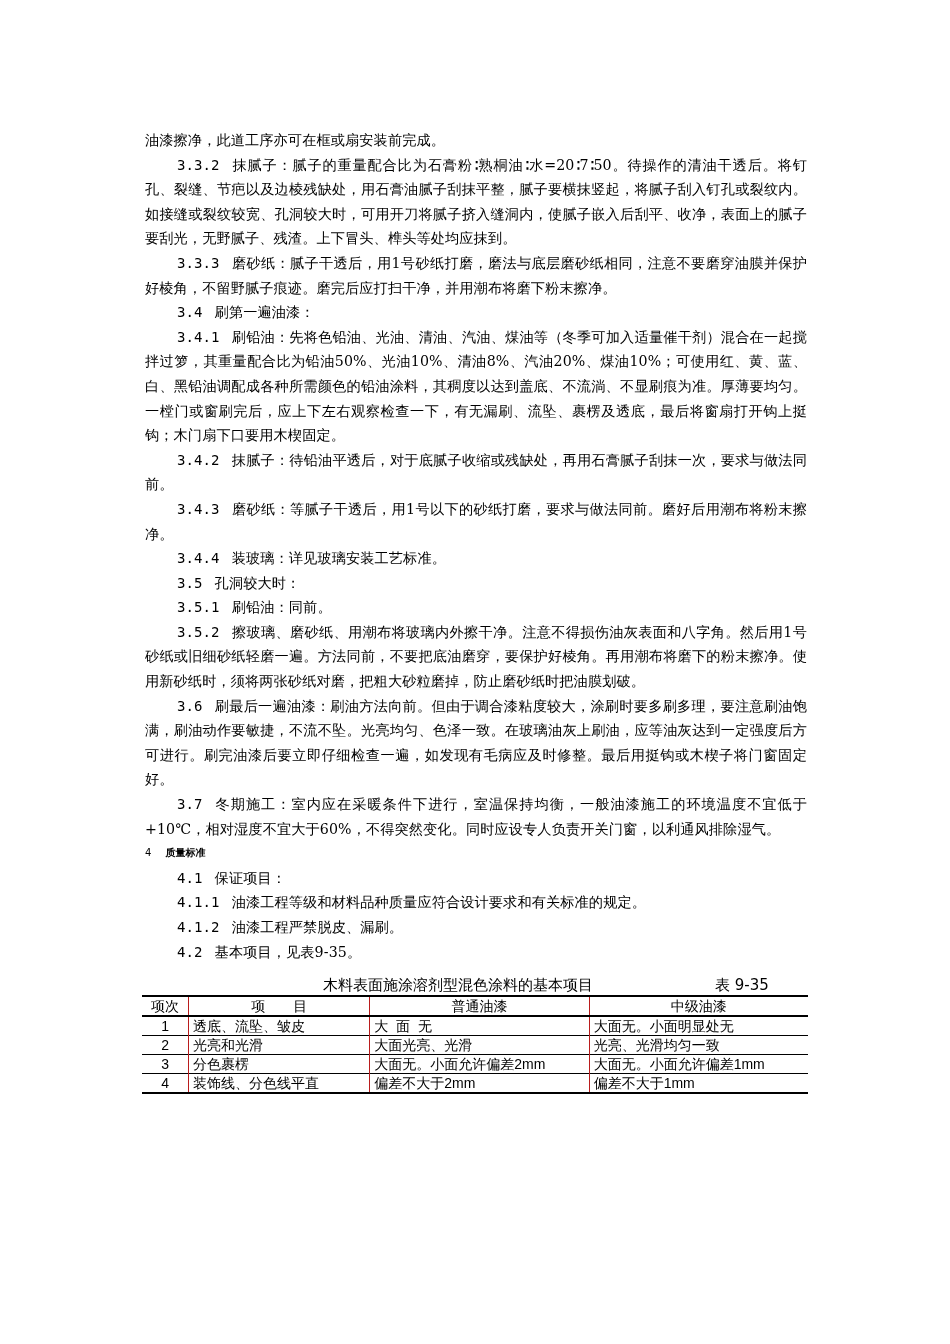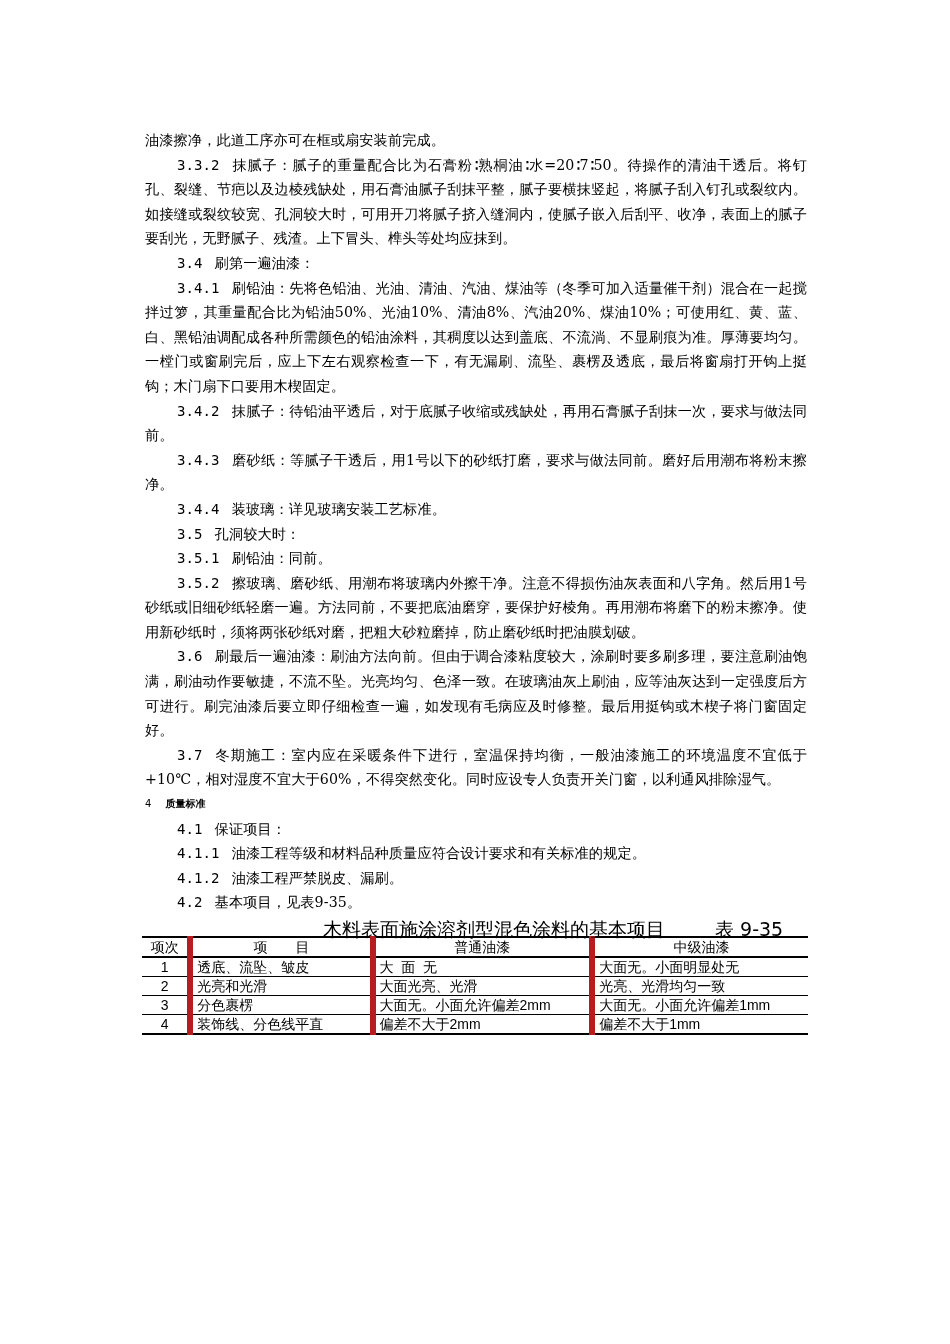--- a/index.html
+++ b/index.html
@@ -4,43 +4,44 @@
 <style>
   html, body { margin: 0; padding: 0; background: #ffffff; }
   body { width: 950px; height: 1344px; position: relative; overflow: hidden;
          font-family: "DejaVu Serif", "Liberation Serif", serif; color: #000; }
   .page { position: absolute; left: 145px; top: 128px; width: 662px; }
   .p { font-size: 14.2px; line-height: 24.6px; margin: 0; text-align: justify; letter-spacing: 0.1px; }
   .ind { text-indent: 32px; }
   .num { font-family: "DejaVu Sans Mono", "Liberation Mono", monospace; font-size: 14px; margin-right: 12px; }
   .h4 { font-family: "DejaVu Sans", "Liberation Sans", sans-serif; font-weight: bold; font-size: 10px; line-height: 24.6px; margin: 0; }
   .h4 .n { font-weight: normal; margin-right: 14px; }
-  .tbl-cap { position: relative; height: 19px; margin-top: 2px; font-family: "DejaVu Sans", "Liberation Sans", sans-serif; font-size: 19px; text-align: center; }
+  .tbl-cap { position: relative; height: 19px; margin-top: 12px; font-family: "DejaVu Sans", "Liberation Sans", sans-serif; font-size: 15px; text-align: center; }
   .tbl-cap .t { position: absolute; left: 178px; top: 0; font-weight: 500; }
   .tbl-cap .r { position: absolute; left: 570px; top: 0; }
   table { border-collapse: collapse; width: 666px; margin-left: -3px; font-family: Liberation Sans, sans-serif; font-size: 14px; }
-  th, td { padding: 0 4px; height: 18px; line-height: 18px; border-left: 6px solid #b91c1c; }
+  th, td { padding: 0 4px; height: 18px; line-height: 18px; border-left: 1px solid #b91c1c; }
   th:first-child, td:first-child { border-left: none; }
   thead tr { border-top: 2px solid #000; border-bottom: 2px solid #000; }
   th { font-weight: normal; text-align: center; }
   tbody tr { border-bottom: 1px solid #000; }
   tbody tr:last-child { border-bottom: 2px solid #000; }
   td.c { text-align: center; }
   td { text-align: left; }
   .col1 { width: 38px; } .col2 { width: 172px; } .col3 { width: 210px; } .col4 { width: 210px; }
 </style>
 </head>
 <body>
 
 <div class="page">
 
   <p class="p"><span>油漆擦净，此道工序亦可在框或扇安装前完成。</span></p>
 
   <p class="p ind"><span class="num">3.3.2</span><span>抹腻子：腻子的重量配合比为石膏粉∶熟桐油∶水=20∶7∶50。待操作的清油干透后。将钉孔、裂缝、节疤以及边棱残缺处，用石膏油腻子刮抹平整，腻子要横抹竖起，将腻子刮入钉孔或裂纹内。如接缝或裂纹较宽、孔洞较大时，可用开刀将腻子挤入缝洞内，使腻子嵌入后刮平、收净，表面上的腻子要刮光，无野腻子、残渣。上下冒头、榫头等处均应抹到。</span></p>
 
+  <p class="p ind"><span class="num">3.3.3</span><span>磨砂纸：腻子干透后，用1号砂纸打磨，磨法与底层磨砂纸相同，注意不要磨穿油膜并保护好棱角，不留野腻子痕迹。磨完后应打扫干净，并用潮布将磨下粉末擦净。</span></p>
 
   <p class="p ind"><span class="num">3.4</span><span>刷第一遍油漆：</span></p>
 
   <p class="p ind"><span class="num">3.4.1</span><span>刷铅油：先将色铅油、光油、清油、汽油、煤油等（冬季可加入适量催干剂）混合在一起搅拌过箩，其重量配合比为铅油50%、光油10%、清油8%、汽油20%、煤油10%；可使用红、黄、蓝、白、黑铅油调配成各种所需颜色的铅油涂料，其稠度以达到盖底、不流淌、不显刷痕为准。厚薄要均匀。一樘门或窗刷完后，应上下左右观察检查一下，有无漏刷、流坠、裹楞及透底，最后将窗扇打开钩上挺钩；木门扇下口要用木楔固定。</span></p>
 
   <p class="p ind"><span class="num">3.4.2</span><span>抹腻子：待铅油平透后，对于底腻子收缩或残缺处，再用石膏腻子刮抹一次，要求与做法同前。</span></p>
 
   <p class="p ind"><span class="num">3.4.3</span><span>磨砂纸：等腻子干透后，用1号以下的砂纸打磨，要求与做法同前。磨好后用潮布将粉末擦净。</span></p>
 
   <p class="p ind"><span class="num">3.4.4</span><span>装玻璃：详见玻璃安装工艺标准。</span></p>

